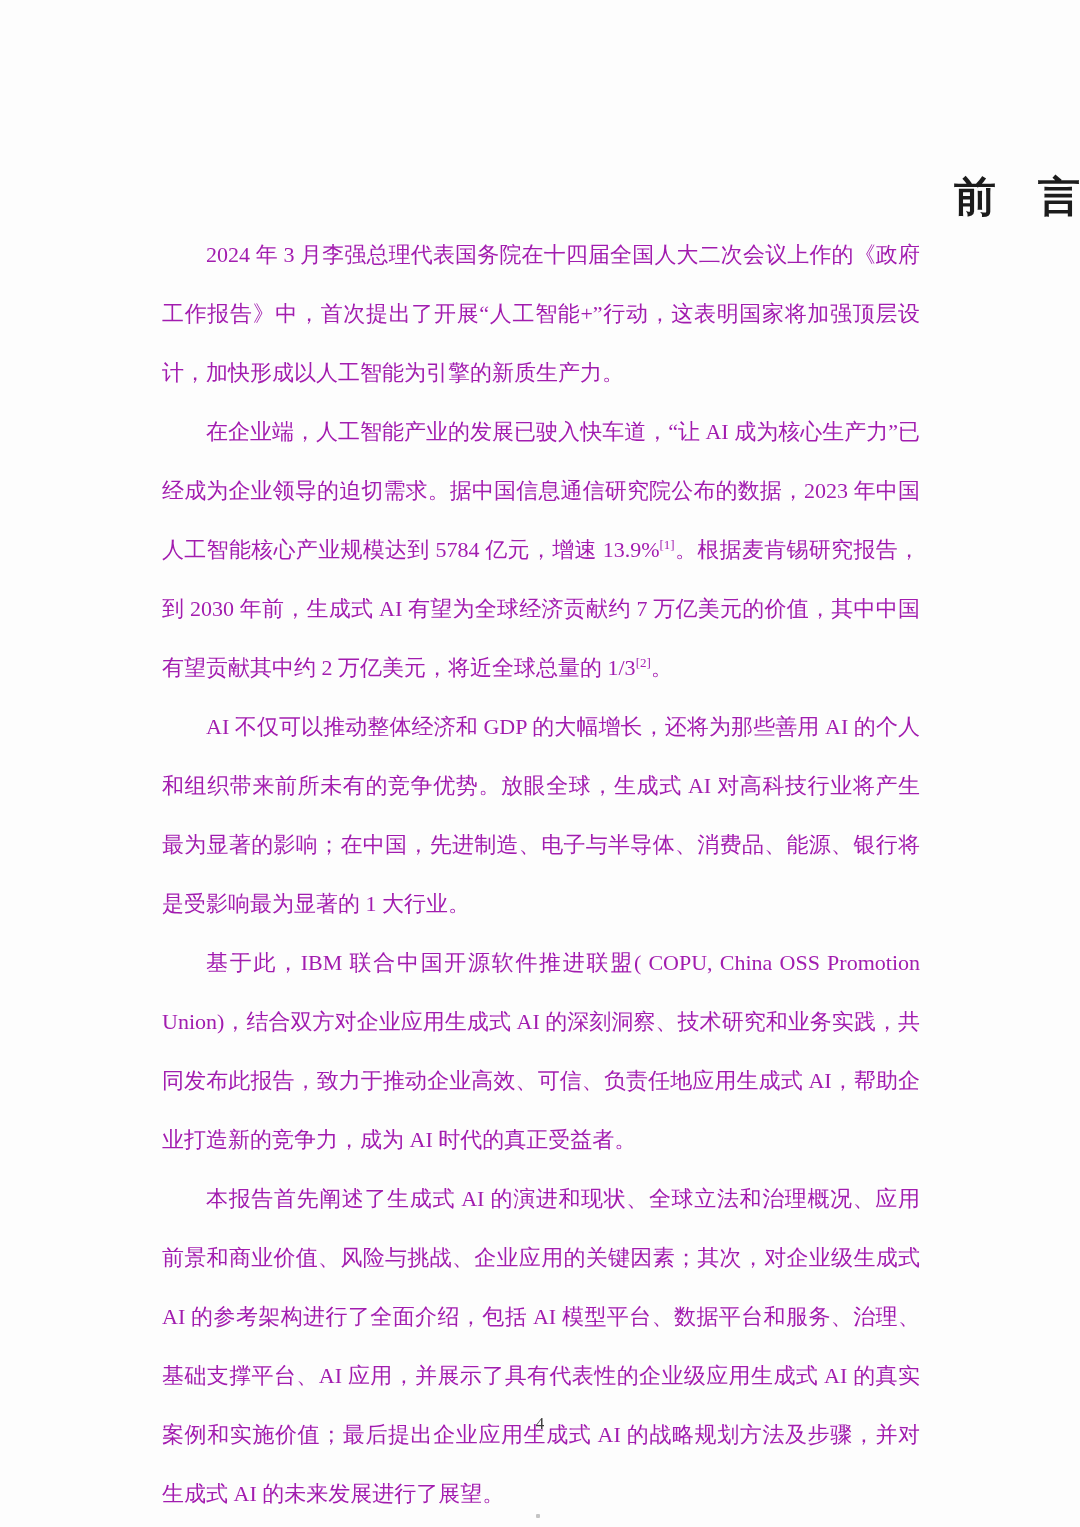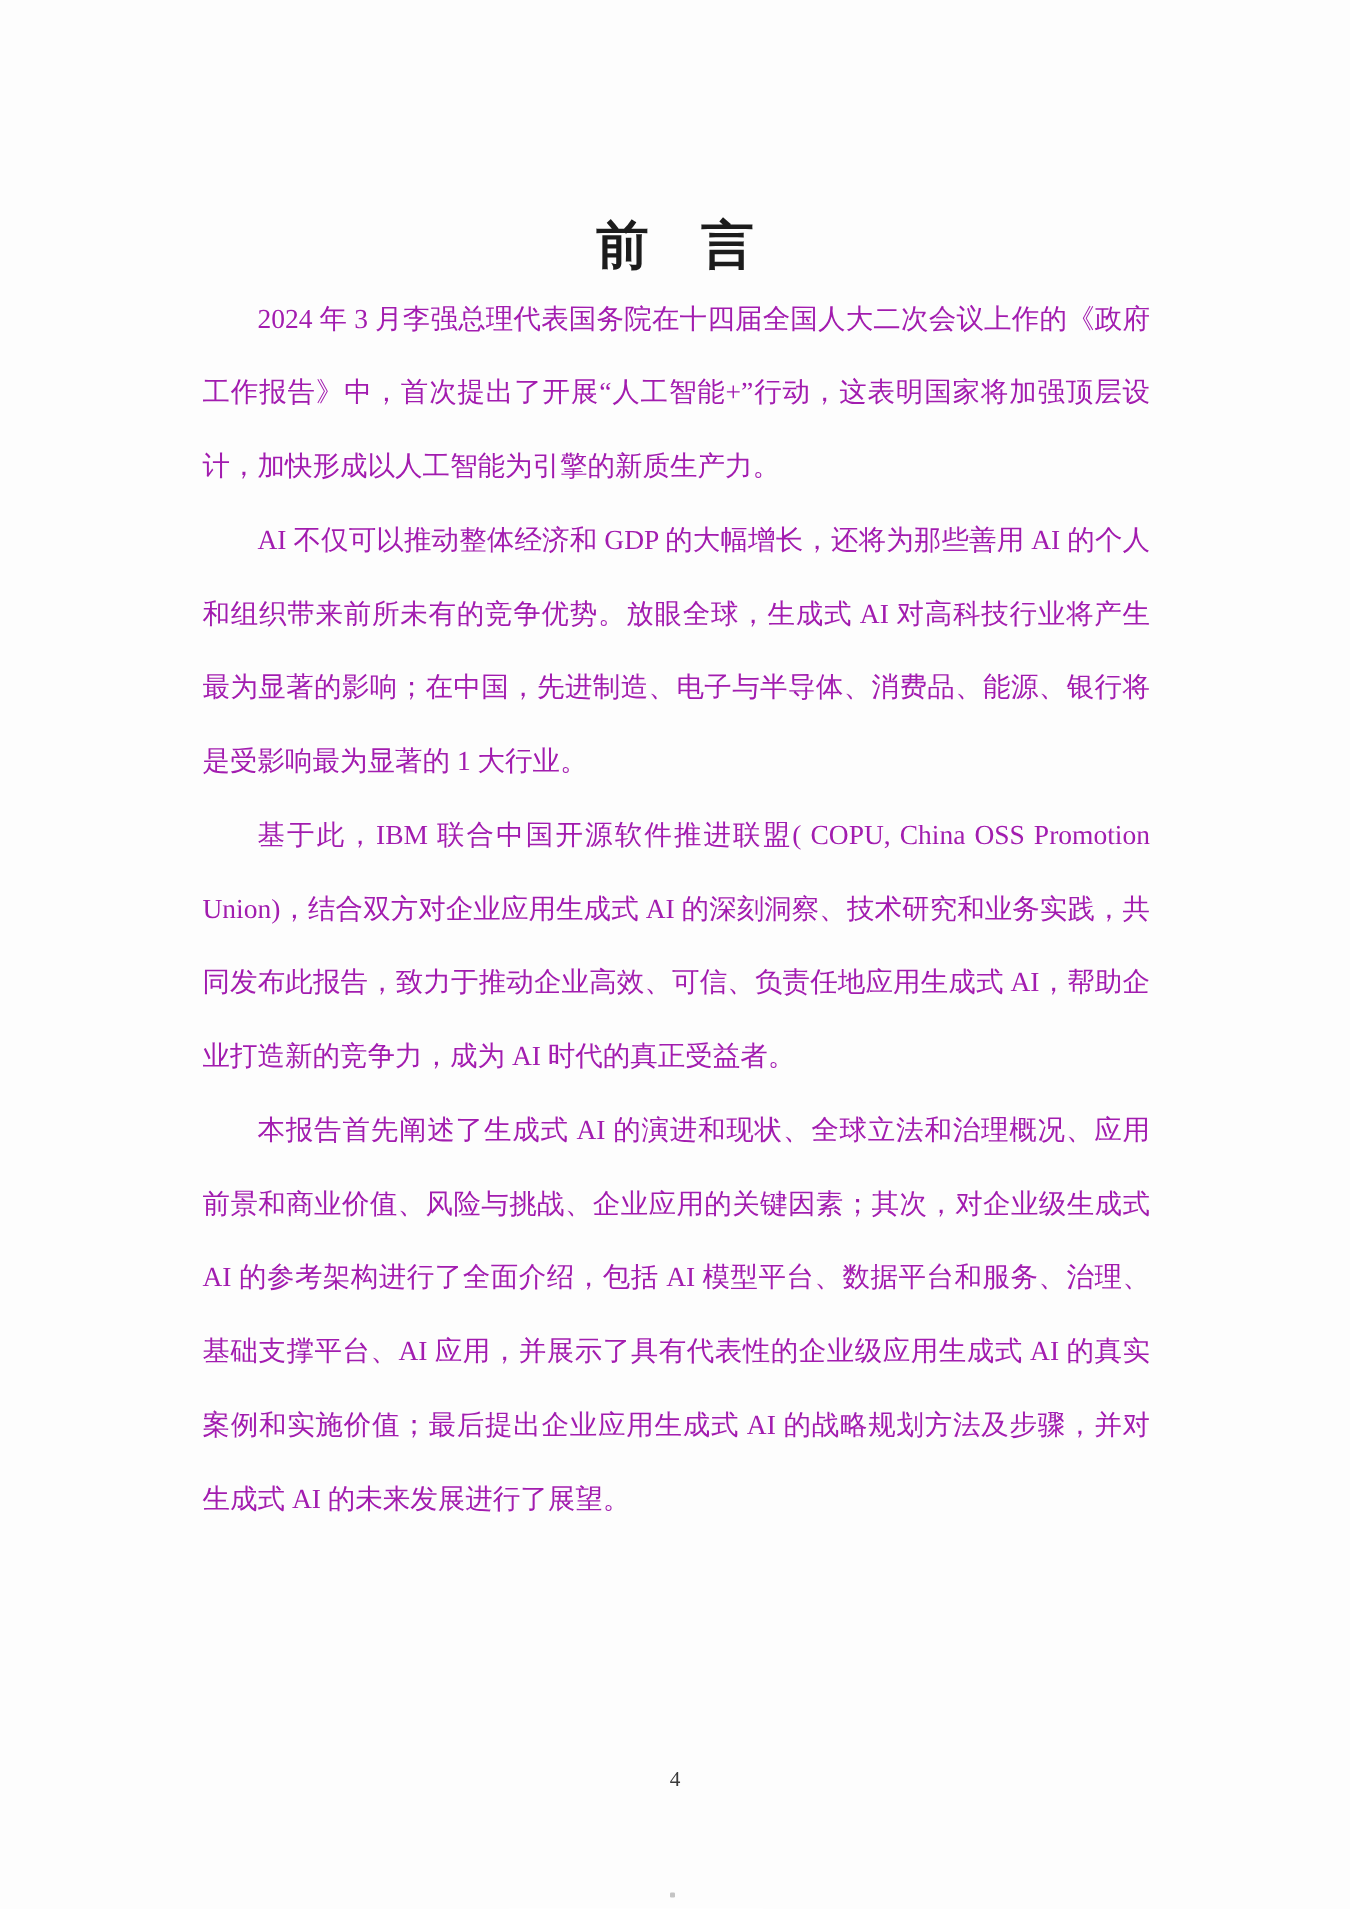--- a/index.html
+++ b/index.html
@@ -14,21 +14,21 @@
     background: #fdfdfd;
     font-family: "Liberation Serif", "DejaVu Serif", serif;
     color: #212121;
     overflow: hidden;
   }
   .doc-title {
     position: absolute;
     top: 144px;
     left: 0;
     width: 100%;
-    text-align: center;
+    text-align: right;
     font-size: 42px;
     font-weight: 700;
     color: #1c1c1c;
     line-height: 1.2;
   }
   .body-text {
     position: absolute;
     top: 225px;
     left: 162px;
     width: 758px;
@@ -68,20 +68,21 @@
 </style>
 </head>
 <body>
 
 <div class="page">
 
   <h1 class="doc-title">前　言</h1>
 
   <div class="body-text">
     <p>2024 年 3 月李强总理代表国务院在十四届全国人大二次会议上作的《政府工作报告》中，首次提出了开展“人工智能+”行动，这表明国家将加强顶层设计，加快形成以人工智能为引擎的新质生产力。</p>
+    <p>在企业端，人工智能产业的发展已驶入快车道，“让 AI 成为核心生产力”已经成为企业领导的迫切需求。据中国信息通信研究院公布的数据，2023 年中国人工智能核心产业规模达到 5784 亿元，增速 13.9%<sup>[1]</sup>。根据麦肯锡研究报告，到 2030 年前，生成式 AI 有望为全球经济贡献约 7 万亿美元的价值，其中中国有望贡献其中约 2 万亿美元，将近全球总量的 1/3<sup>[2]</sup>。</p>
     <p>AI 不仅可以推动整体经济和 GDP 的大幅增长，还将为那些善用 AI 的个人和组织带来前所未有的竞争优势。放眼全球，生成式 AI 对高科技行业将产生最为显著的影响；在中国，先进制造、电子与半导体、消费品、能源、银行将是受影响最为显著的 1 大行业。</p>
     <p>基于此，IBM 联合中国开源软件推进联盟( COPU, China OSS Promotion Union)，结合双方对企业应用生成式 AI 的深刻洞察、技术研究和业务实践，共同发布此报告，致力于推动企业高效、可信、负责任地应用生成式 AI，帮助企业打造新的竞争力，成为 AI 时代的真正受益者。</p>
     <p>本报告首先阐述了生成式 AI 的演进和现状、全球立法和治理概况、应用前景和商业价值、风险与挑战、企业应用的关键因素；其次，对企业级生成式 AI 的参考架构进行了全面介绍，包括 AI 模型平台、数据平台和服务、治理、基础支撑平台、AI 应用，并展示了具有代表性的企业级应用生成式 AI 的真实案例和实施价值；最后提出企业应用生成式 AI 的战略规划方法及步骤，并对生成式 AI 的未来发展进行了展望。</p>
   </div>
 
   <div class="page-number">4</div>
 
   <div class="artifact-dot"></div>
 
 </div>

